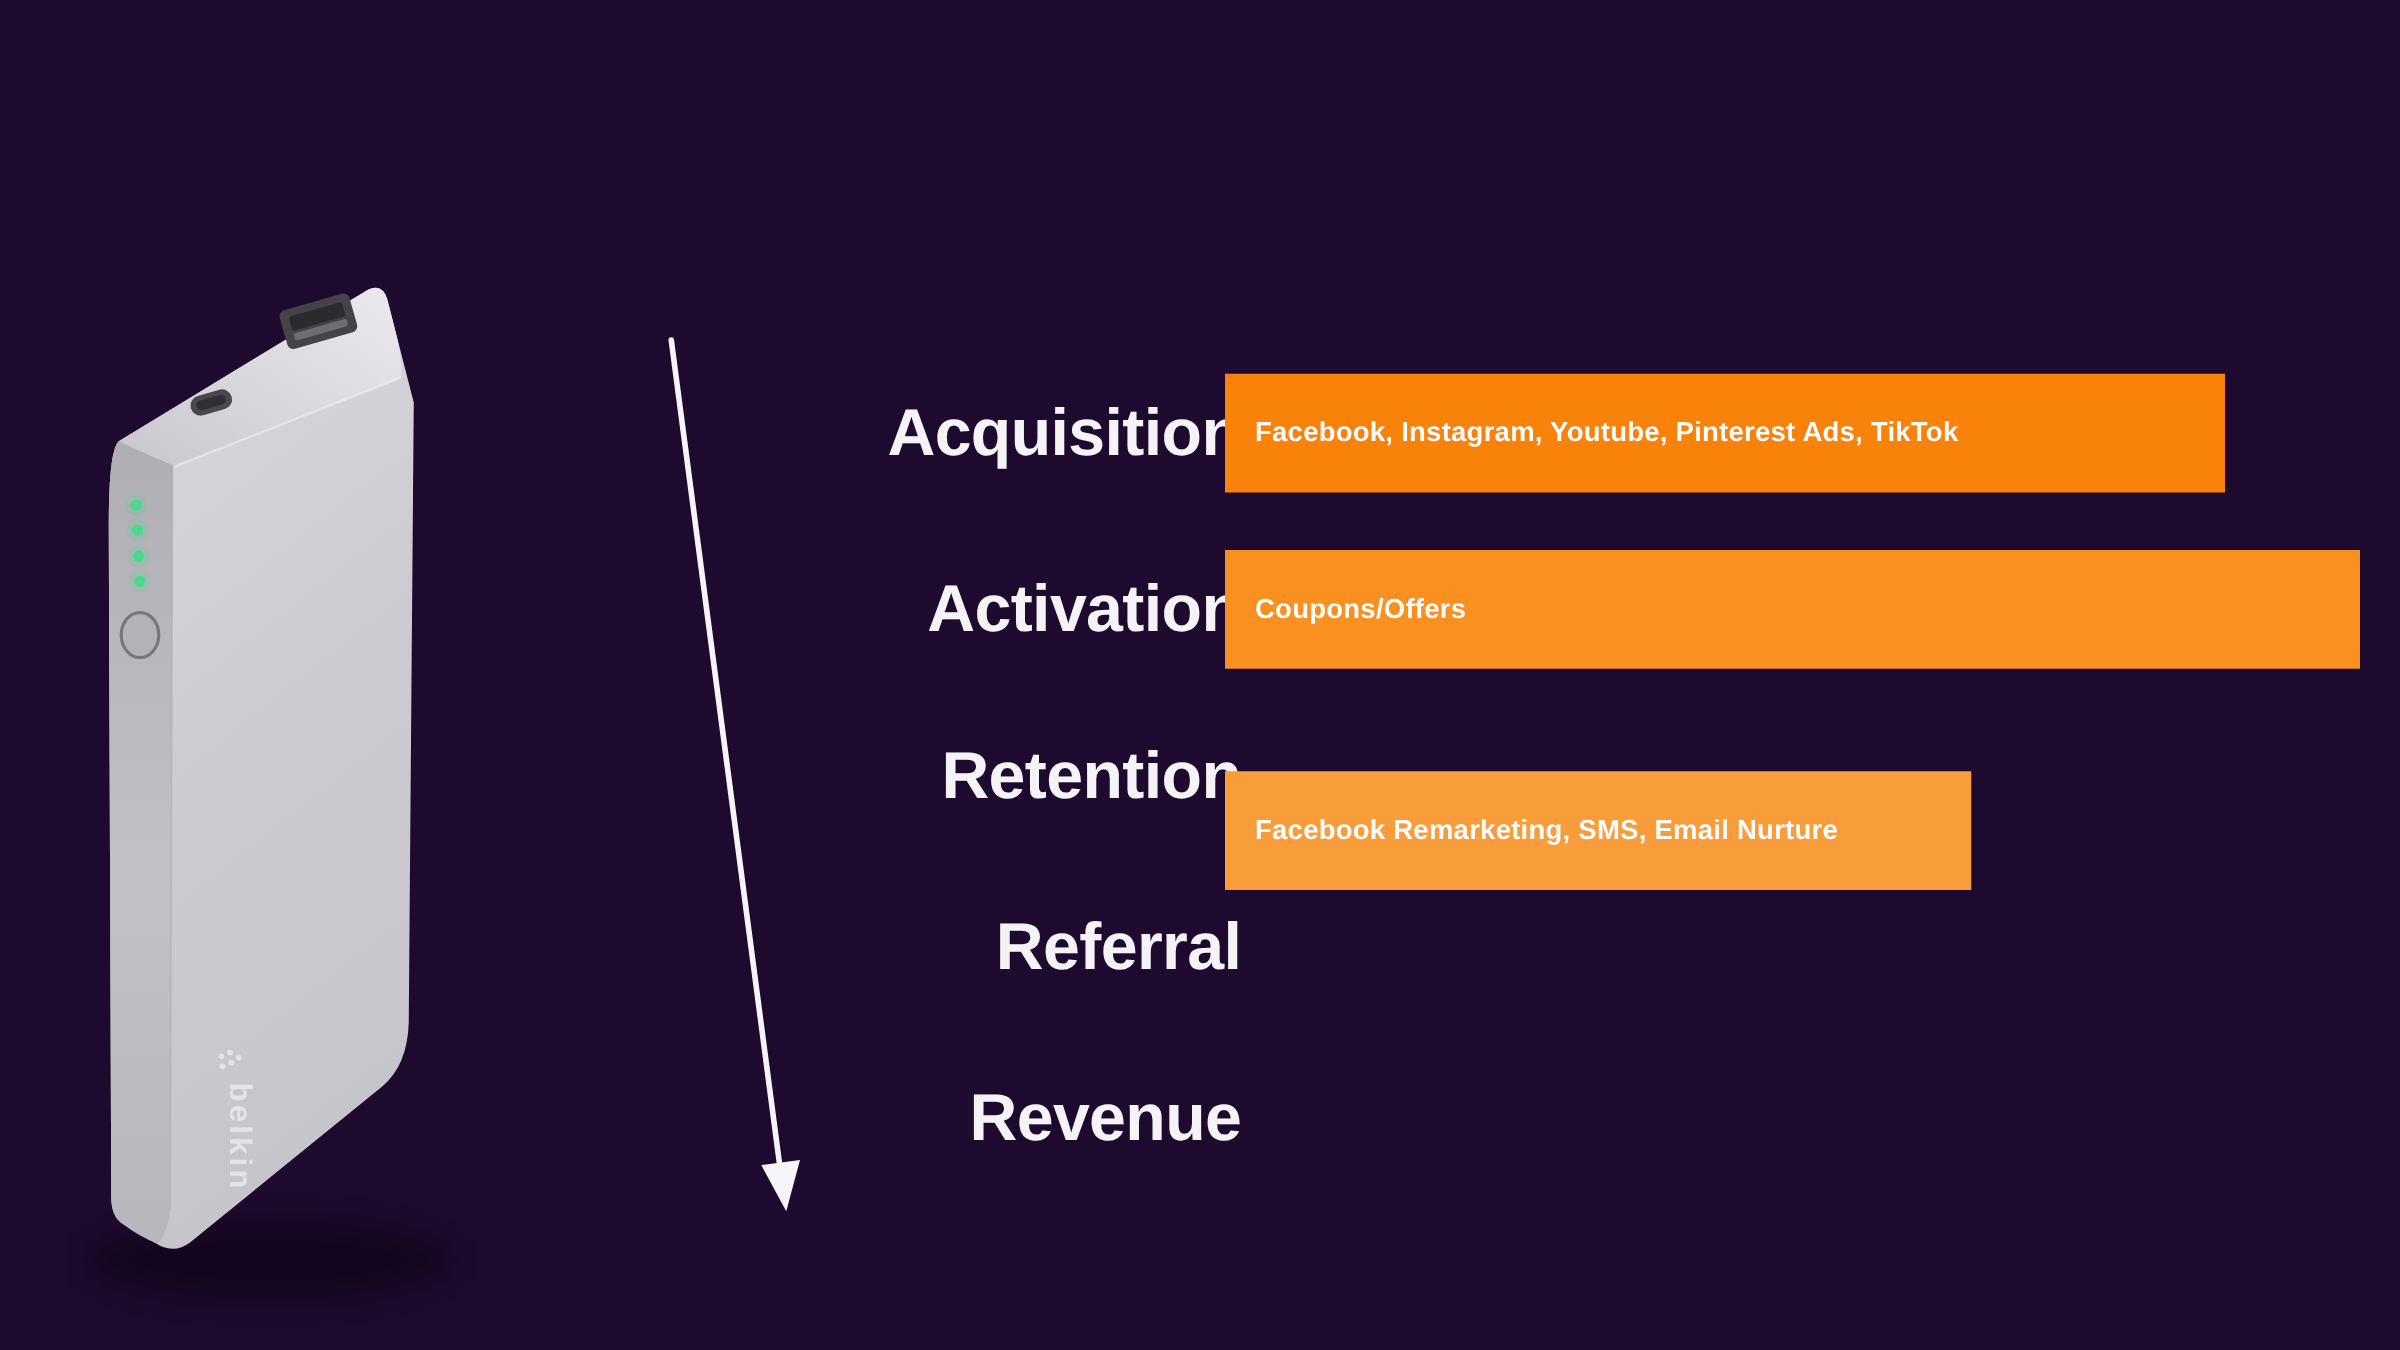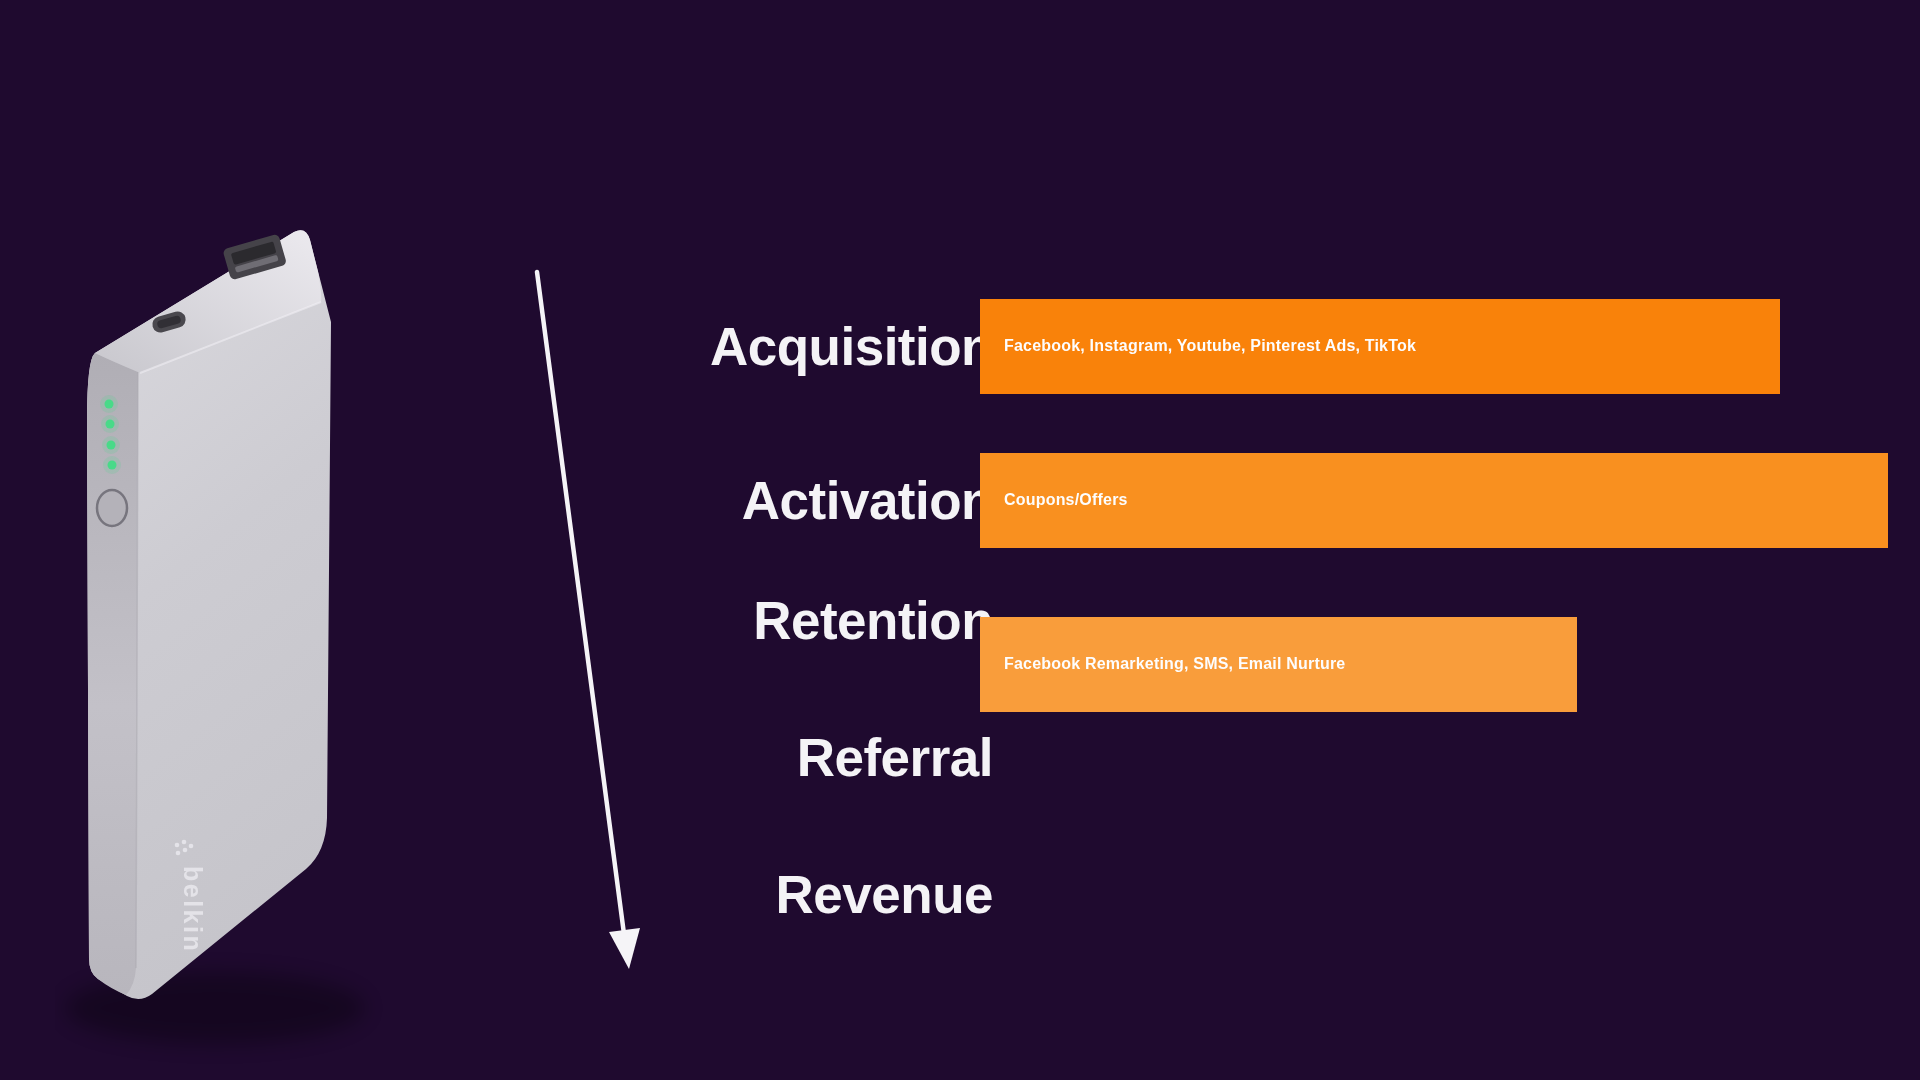--- a/index.html
+++ b/index.html
@@ -41,21 +41,21 @@
   }
   .stage-bar{
     position:absolute;
     left:980px; top:0; height:95px;
     box-sizing:border-box;
     padding:0 44px 0 24px;
     display:flex;
     align-items:center;
   }
   .stage-channels{
-    font-size:16px;
+    font-size:22px;
     font-weight:600;
     line-height:1.4;
     color:#FDFDFE;
     letter-spacing:0.2px;
   }
   .powerbank-svg{position:absolute;left:55px;top:175px;}
   .arrow-svg{position:absolute;left:500px;top:250px;}
 </style>
 </head>
 <body>
@@ -151,21 +151,21 @@
   </svg>
 
   <div id="funnel">
     <div class="stage" style="top: 299px;">
       <div class="stage-label">Acquisition</div>
       <div class="stage-bar" style="width: 800px; background: rgb(249, 130, 10);">
         <span class="stage-channels">Facebook, Instagram, Youtube, Pinterest Ads, TikTok</span>
       </div>
     </div>
 
-    <div class="stage" style="top: 453px;">
+    <div class="stage" style="top: 440px;">
       <div class="stage-label">Activation</div>
       <div class="stage-bar" style="width: 908px; background: rgb(249, 144, 31);">
         <span class="stage-channels">Coupons/Offers</span>
       </div>
     </div>
 
     <div class="stage" style="top: 573px;">
       <div class="stage-label">Retention</div>
       <div class="stage-bar" style="width: 597px; background: rgb(249, 157, 59); margin-top: 44px;">
         <span class="stage-channels">Facebook Remarketing, SMS, Email Nurture</span>

